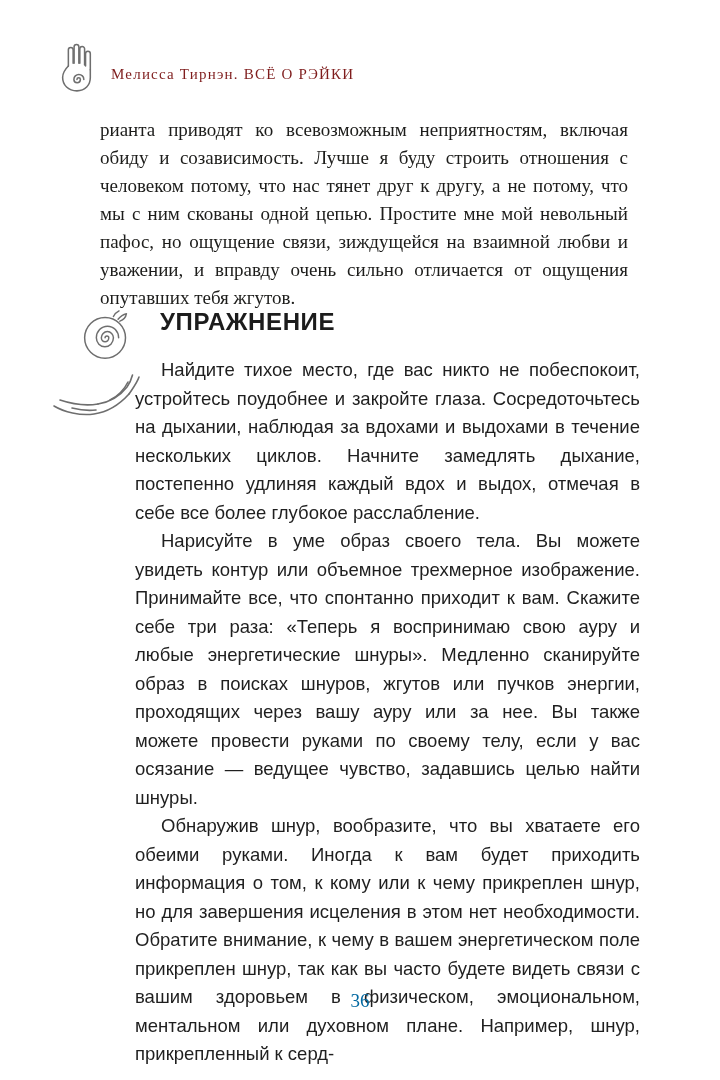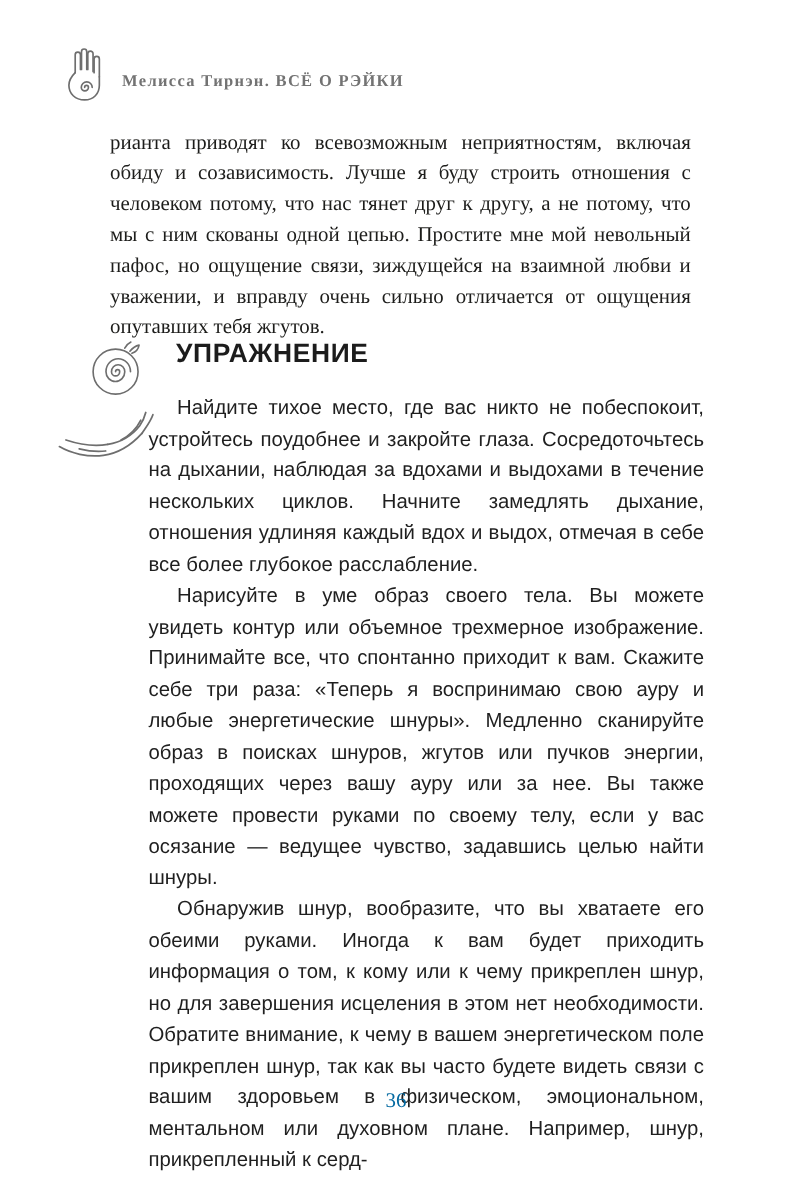--- a/index.html
+++ b/index.html
@@ -21,23 +21,23 @@
     top: 40px;
     left: 55px;
     display: flex;
     align-items: center;
     gap: 14px;
   }
   .hand-logo { width: 42px; height: 54px; }
   .running-title {
     font-family: "Liberation Serif", serif;
     font-size: 15px;
-    font-weight: bold;
+    font-weight: normal;
     letter-spacing: 1.2px;
-    color: #737373;
+    color: #7f1d1d;
     padding-top: 14px;
   }
 
   
   .intro {
     position: absolute;
     top: 116px;
     left: 100px;
     width: 528px;
     font-size: 19px;
@@ -135,21 +135,21 @@
           <path d="M48 40 C60 38 70 32 77 23 C79.5 19.5 81.5 15 82.5 11"></path>
           <path d="M60 36 C68 32 74 26 78 18"></path>
           <path d="M22 44 C30 46 38 47 46 46"></path>
         </g>
       </svg>
     </div>
 
     <h2 class="exercise-label">УПРАЖНЕНИЕ</h2>
 
     <div class="exercise-body">
-      <p>Найдите тихое место, где вас никто не побеспокоит, устройтесь поудобнее и закройте глаза. Сосредоточьтесь на дыхании, наблюдая за вдохами и выдохами в течение нескольких циклов. Начните замедлять дыхание, отношения удлиняя каждый вдох и выдох, отмечая в себе все более глубокое расслабление.</p>
+      <p>Найдите тихое место, где вас никто не побеспокоит, устройтесь поудобнее и закройте глаза. Сосредоточьтесь на дыхании, наблюдая за вдохами и выдохами в течение нескольких циклов. Начните замедлять дыхание, постепенно удлиняя каждый вдох и выдох, отмечая в себе все более глубокое расслабление.</p>
       <p>Нарисуйте в уме образ своего тела. Вы можете увидеть контур или объемное трехмерное изображение. Принимайте все, что спонтанно приходит к вам. Скажите себе три раза: «Теперь я воспринимаю свою ауру и любые энергетические шнуры». Медленно сканируйте образ в поисках шнуров, жгутов или пучков энергии, проходящих через вашу ауру или за нее. Вы также можете провести руками по своему телу, если у вас осязание — ведущее чувство, задавшись целью найти шнуры.</p>
       <p>Обнаружив шнур, вообразите, что вы хватаете его обеими руками. Иногда к вам будет приходить информация о том, к кому или к чему прикреплен шнур, но для завершения исцеления в этом нет необходимости. Обратите внимание, к чему в вашем энергетическом поле прикреплен шнур, так как вы часто будете видеть связи с вашим здоровьем в физическом, эмоциональном, ментальном или духовном плане. Например, шнур, прикрепленный к серд-</p>
     </div>
   </section>
 
   <div class="folio">36</div>
 
 </div>
 
 </body></html>

